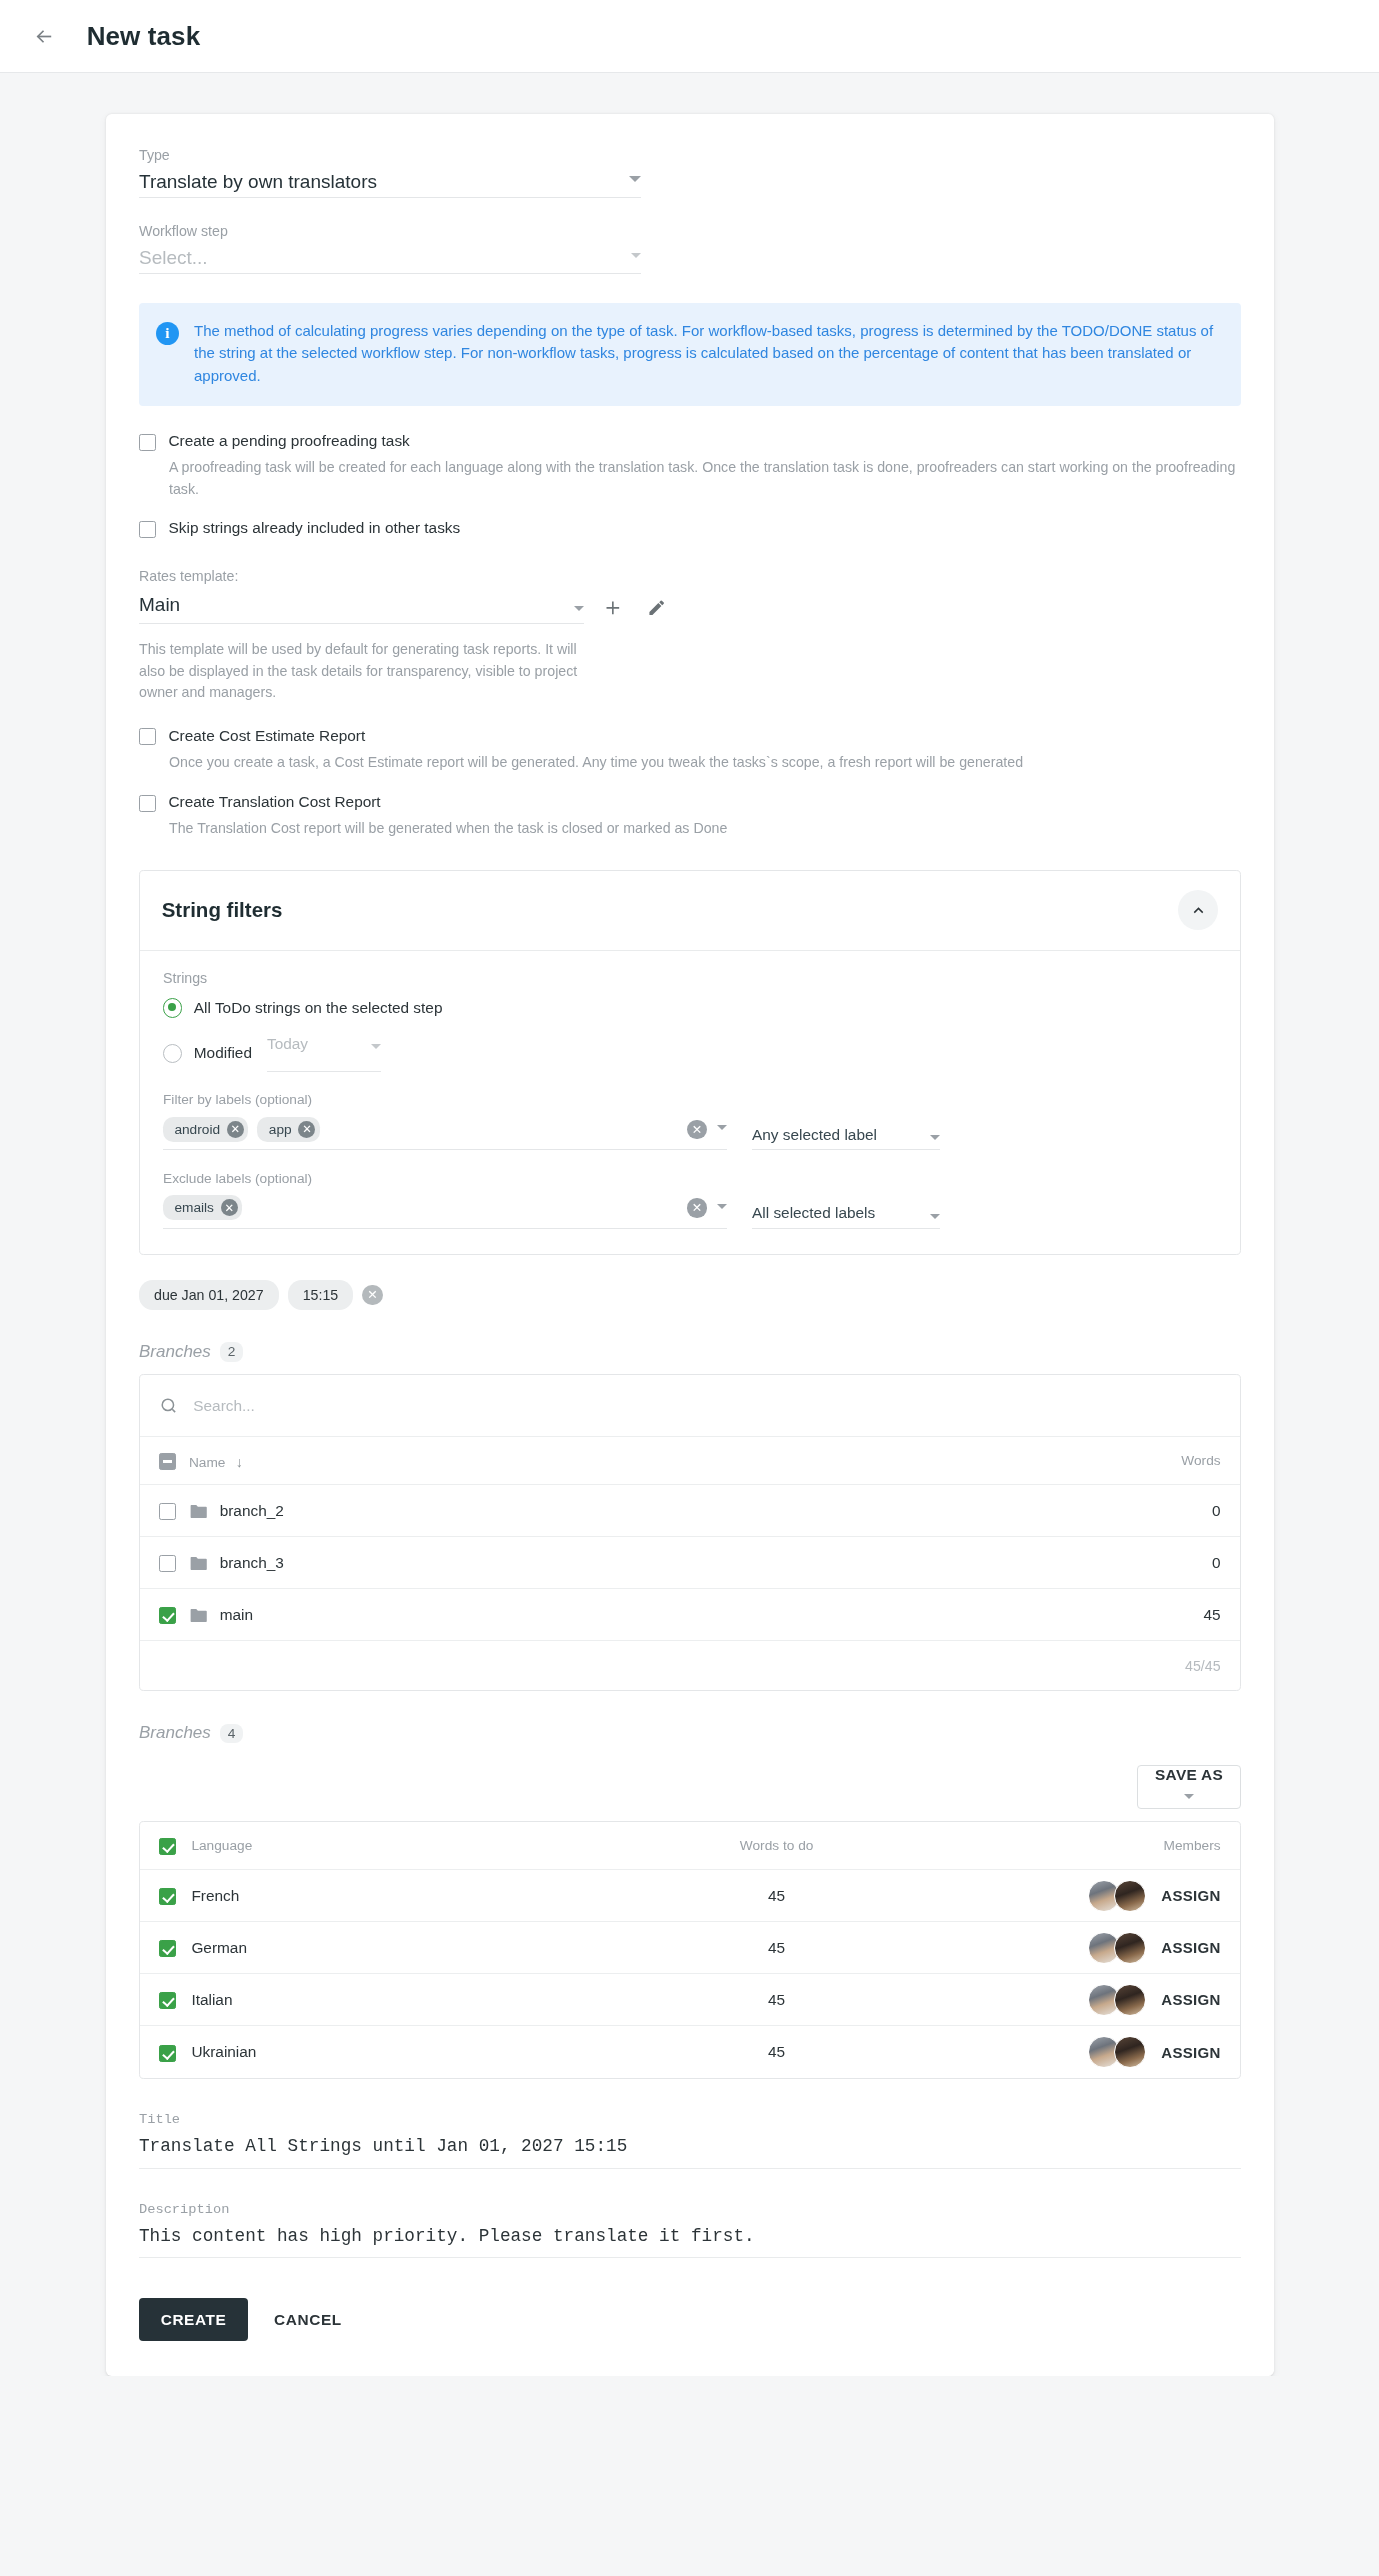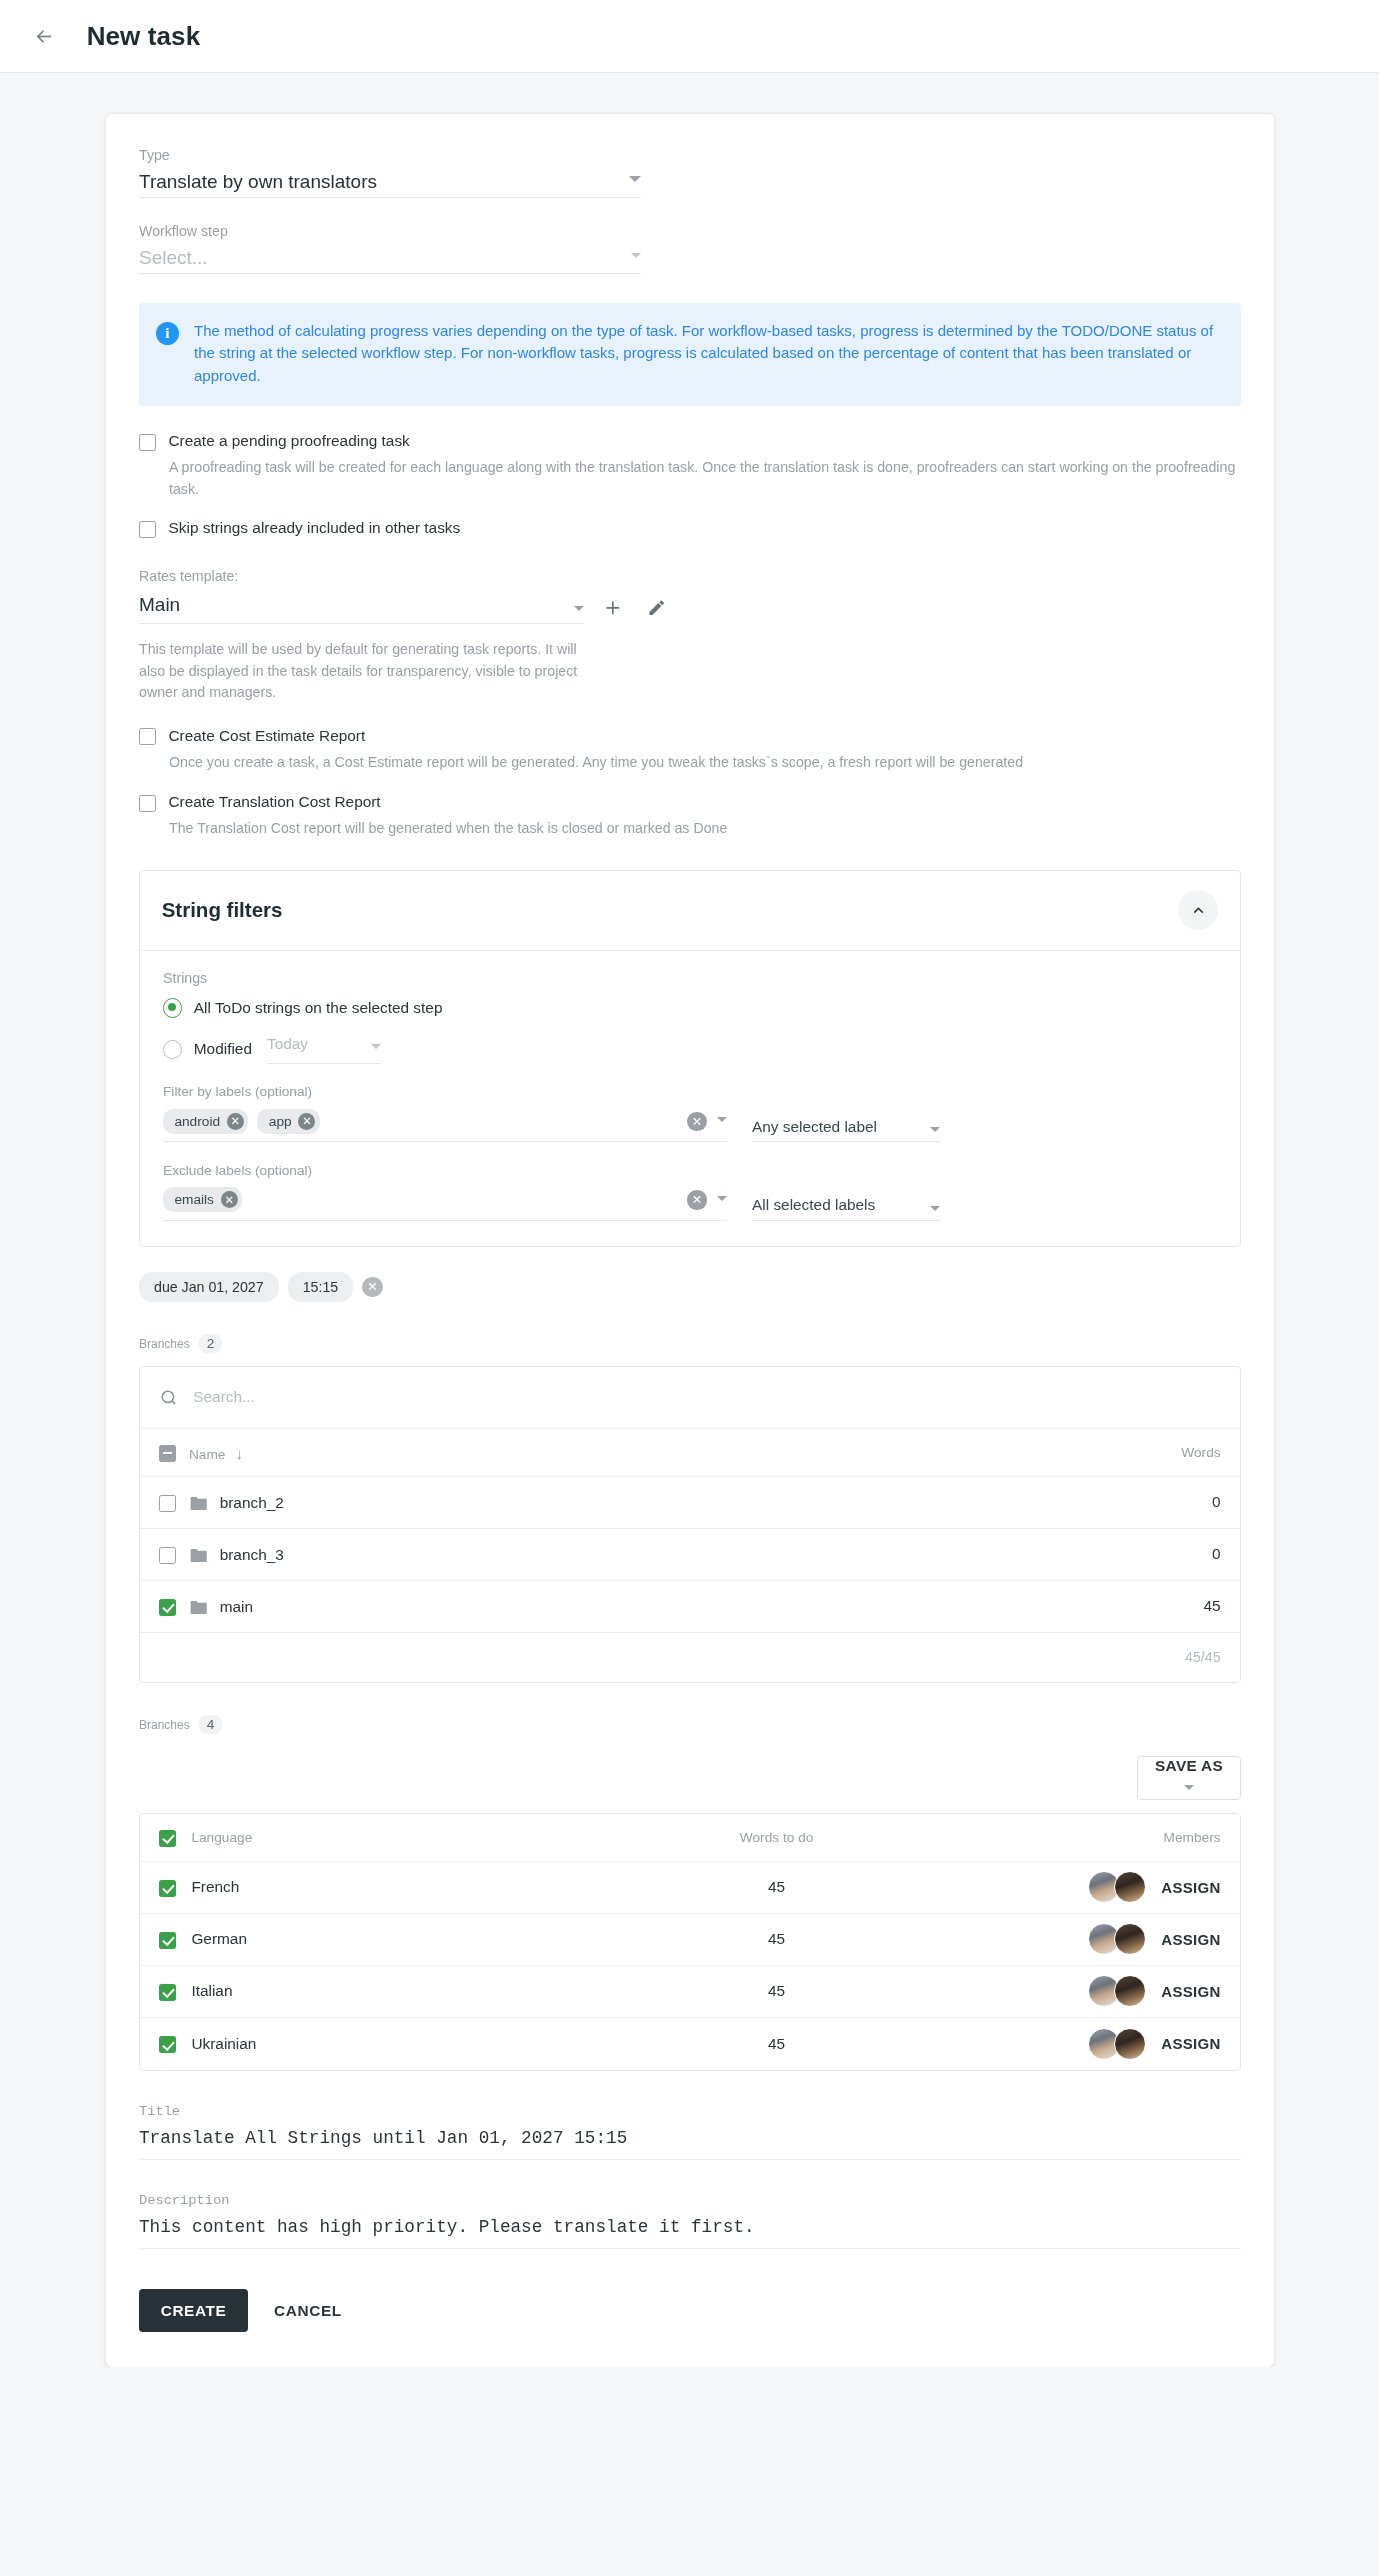--- a/index.html
+++ b/index.html
@@ -179,21 +179,21 @@
   .radio.on { border-color:#3aa148; }
   .radio.on:after {
     content:""; position:absolute; left:4px; top:4px;
     width:8px;height:8px;border-radius:50%; background:#3aa148;
   }
   .radio-label { font-size:15.4px; margin-left:11.4px; color:#2c3438; }
 
   .mini-select {
     display:flex; align-items:flex-end;
     border-bottom:1.1px solid #e4e6e8;
-    margin-left: 15px; width: 114px; padding-bottom: 10px;
+    margin-left: 15px; width: 114px; padding-bottom: 18px;
   }
   .mini-select .val { font-size:15.4px; color:#b6bbbf; flex:1; }
 
   
   .lf-block { margin-top: 20.5px; }
   .lf-label { font-size:13.7px; color:#9aa0a6; margin-bottom: 8px; }
   .lf-row { display:flex; align-items:flex-end; }
   .chips-field {
     flex:0 0 564px;
     display:flex; align-items:center;
@@ -235,21 +235,21 @@
   }
   .due-x {
     width:20.5px;height:20.5px;border-radius:50%;
     background:#b4b9bc; color:#fff;
     display:flex;align-items:center;justify-content:center;
     font-size:12.5px; cursor:pointer;
   }
 
   
   .sec-head { display:flex; align-items:center; margin-top: 32px; }
-  .sec-title { font-size:12px; color:#9aa0a6; }
+  .sec-title { font-size:17px; color:#9aa0a6;font-style:italic; }
   .sec-count {
     margin-left: 9px; font-size:13.7px; color:#5a6368;
     background:#f0f2f3; border-radius:8px; padding: 2.3px 8px;
   }
 
   
   .tbl {
     border:0.6px solid #e4e6e8; border-radius:4.6px;
     margin-top: 12.5px; overflow:hidden; background:#fff;
   }

